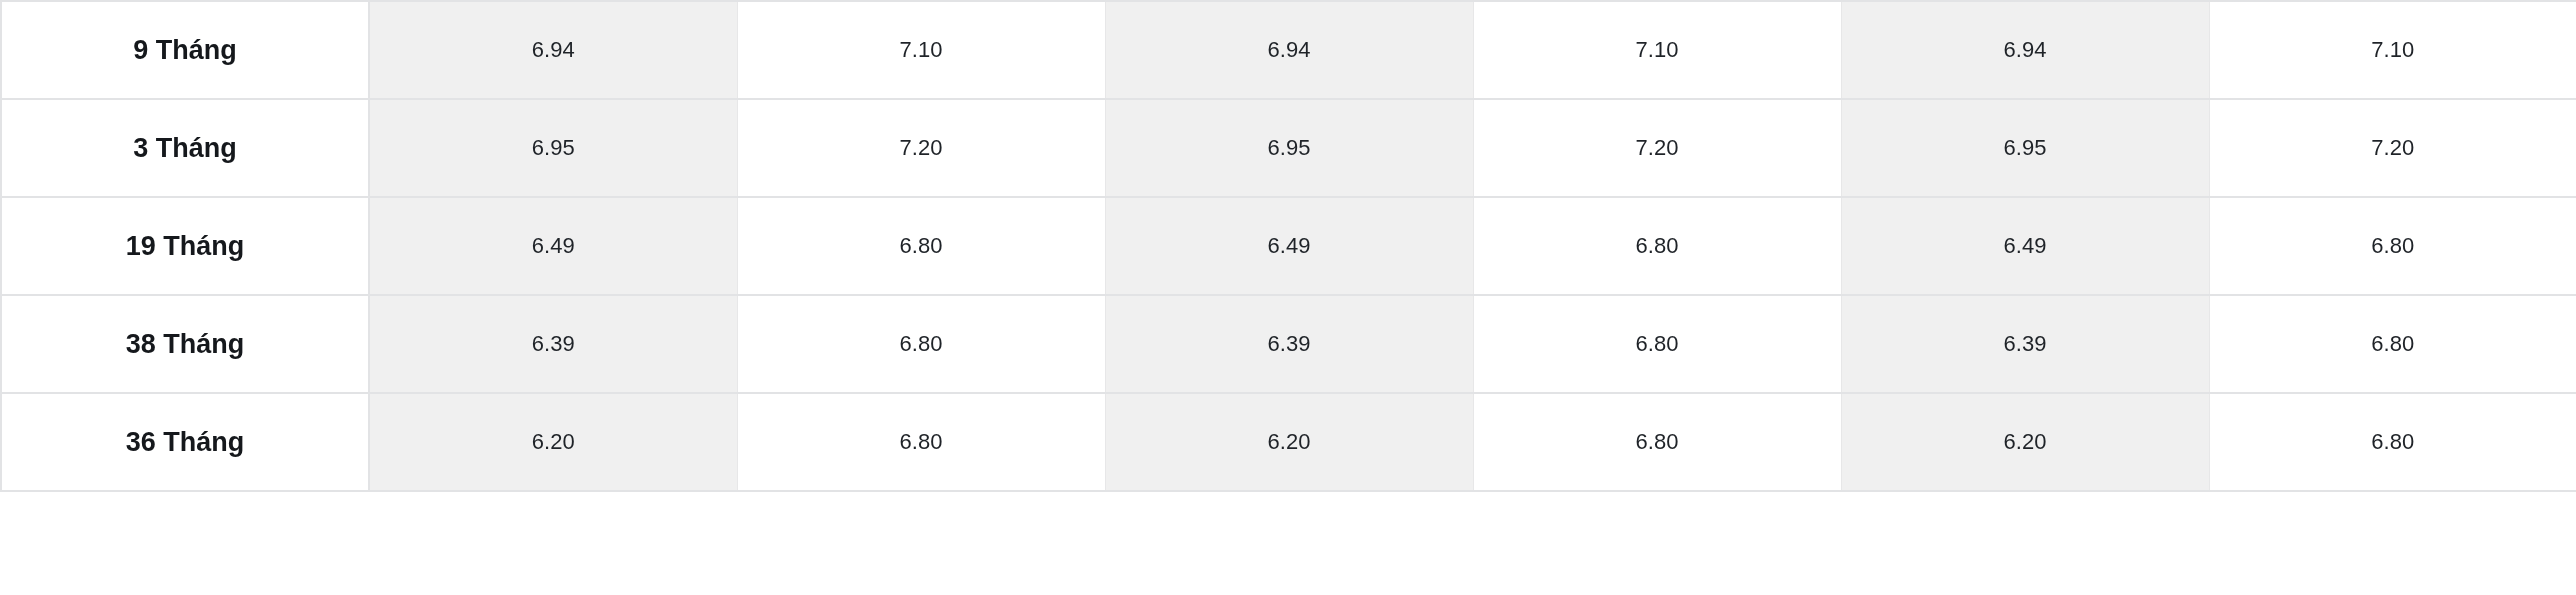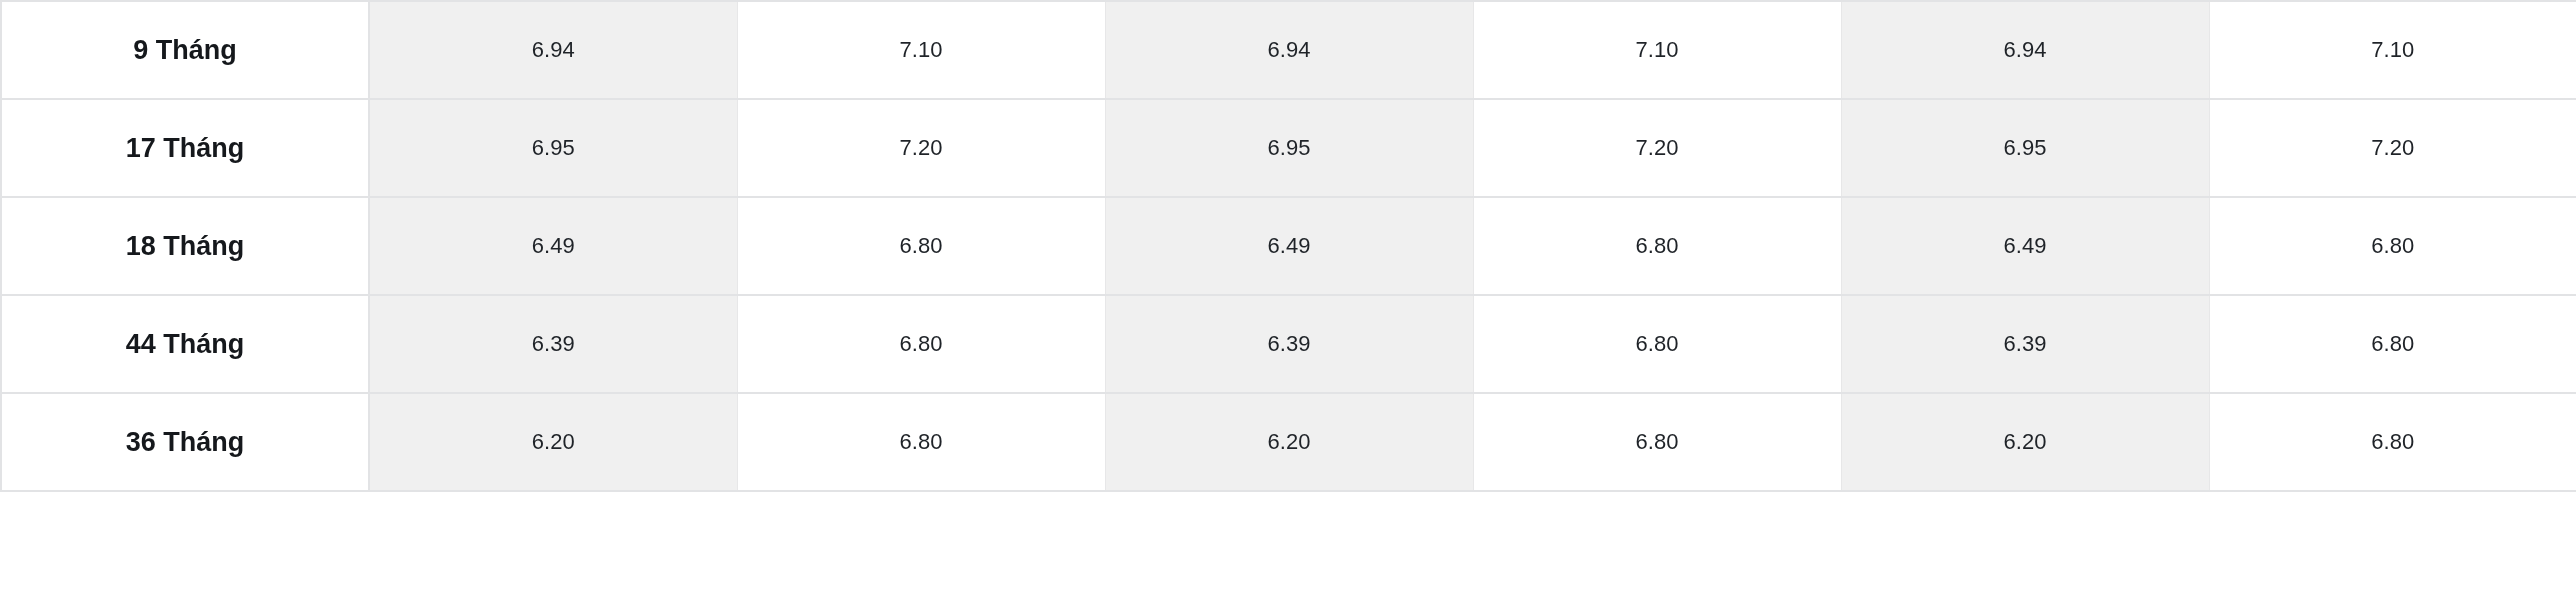--- a/index.html
+++ b/index.html
@@ -102,41 +102,41 @@
         <td class="shaded">6.94</td>
         <td class="plain">7.10</td>
         <td class="shaded">6.94</td>
         <td class="plain">7.10</td>
         <td class="shaded">6.94</td>
         <td class="plain last-col">7.10</td>
       </tr>
 
 
       <tr>
-        <td class="term-cell">17 Tháng</td>
+        <td class="term-cell">3 Tháng</td>
         <td class="shaded">6.95</td>
         <td class="plain">7.20</td>
         <td class="shaded">6.95</td>
         <td class="plain">7.20</td>
         <td class="shaded">6.95</td>
         <td class="plain last-col">7.20</td>
       </tr>
 
       <tr>
-        <td class="term-cell">18 Tháng</td>
+        <td class="term-cell">19 Tháng</td>
         <td class="shaded">6.49</td>
         <td class="plain">6.80</td>
         <td class="shaded">6.49</td>
         <td class="plain">6.80</td>
         <td class="shaded">6.49</td>
         <td class="plain last-col">6.80</td>
       </tr>
 
       <tr>
-        <td class="term-cell">44 Tháng</td>
+        <td class="term-cell">38 Tháng</td>
         <td class="shaded">6.39</td>
         <td class="plain">6.80</td>
         <td class="shaded">6.39</td>
         <td class="plain">6.80</td>
         <td class="shaded">6.39</td>
         <td class="plain last-col">6.80</td>
       </tr>
 
       <tr>
         <td class="term-cell">36 Tháng</td>

